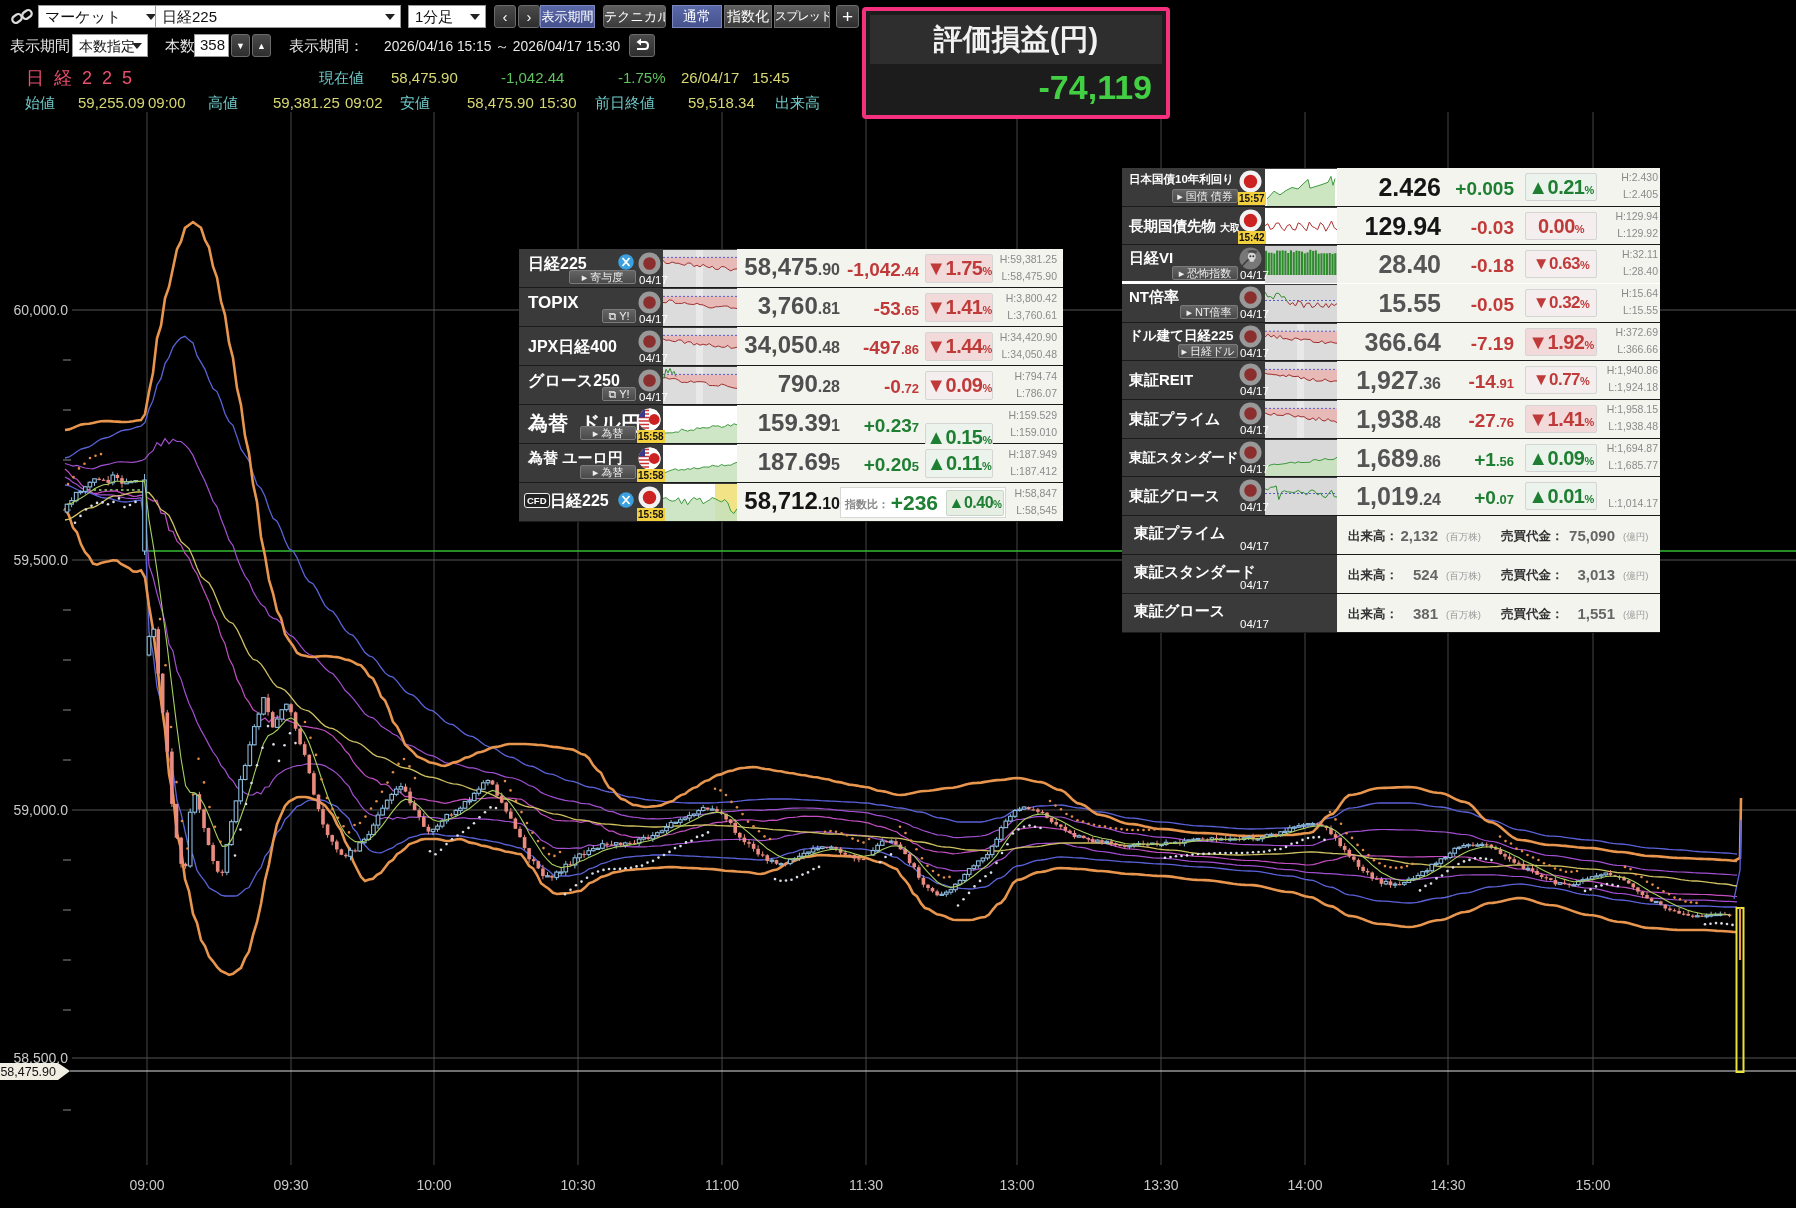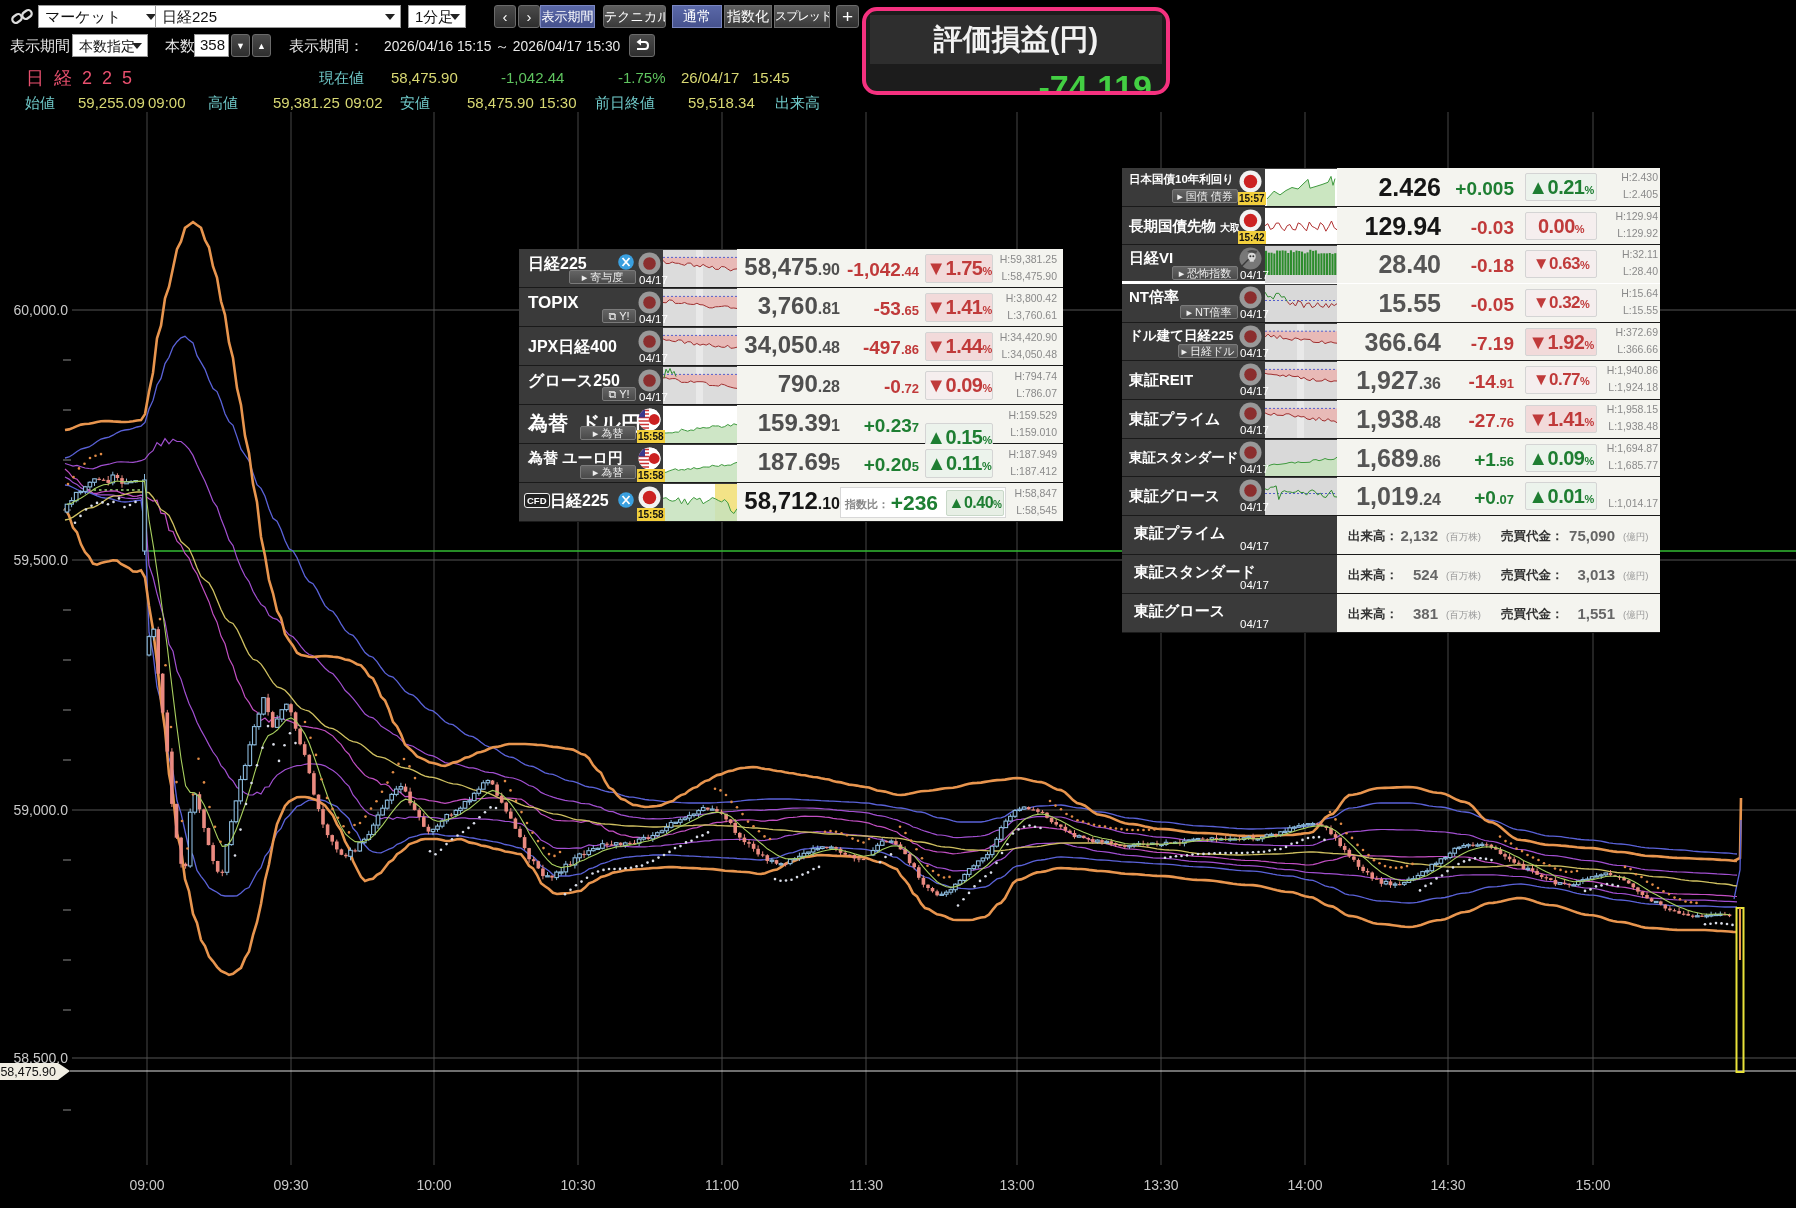--- a/index.html
+++ b/index.html
@@ -1114,21 +1114,21 @@
 
 <svg class="abs" style="left:10px;top:6px" width="26" height="22" viewBox="0 0 26 22">
 <g stroke="#dcdcdc" stroke-width="2.2" fill="none">
 <rect x="2" y="9" width="10" height="7" rx="3.5" transform="rotate(-35 7 12.5)"></rect>
 <rect x="12" y="5" width="10" height="7" rx="3.5" transform="rotate(-35 17 8.5)"></rect>
 </g>
     </svg>
 
 <div class="dd" style="left:38px;top:5px;width:124px;">マーケット<span class="ar"></span></div>
 <div class="dd" style="left:155px;top:5px;width:246px;">日経225<span class="ar"></span></div>
-<div class="dd" style="left:408px;top:5px;width:58px;">1分足<span class="ar"></span></div>
+<div class="dd" style="left:408px;top:5px;width:78px;">1分足<span class="ar"></span></div>
 <div class="btn dark" style="left:494px;top:5px;width:22px;font-size:15px;">‹</div>
 <div class="btn dark" style="left:518px;top:5px;width:22px;font-size:15px;">›</div>
 <div class="btn blue" style="left:540px;top:5px;width:55px;border-radius:0;font-size:13px;">表示期間</div>
 <div class="btn" style="left:603px;top:5px;width:63px;font-size:13px;">テクニカル</div>
 <div class="btn blue" style="left:672px;top:5px;width:50px;border-radius:0;font-size:14px;">通常</div>
 <div class="btn" style="left:724px;top:5px;width:48px;border-radius:0;font-size:14px;">指数化</div>
 <div class="btn" style="left:774px;top:5px;width:56px;border-radius:0;font-size:12px;letter-spacing:-1px;">スプレッド</div>
 <div class="btn dark" style="left:836px;top:5px;width:23px;font-size:19px;">+</div>
 <div class="wtxt" style="left:10px;top:37px;">表示期間</div>
 <div class="dd" style="left:72px;top:34px;width:76px;font-size:14px;">本数指定<span class="ar"></span></div>
@@ -1154,21 +1154,21 @@
 <div class="wtxt yl" style="left:148px;top:94px;">09:00</div>
 <div class="wtxt cy" style="left:208px;top:94px;">高値</div>
 <div class="wtxt yl" style="left:273px;top:94px;">59,381.25</div>
 <div class="wtxt yl" style="left:345px;top:94px;">09:02</div>
 <div class="wtxt cy" style="left:400px;top:94px;">安値</div>
 <div class="wtxt yl" style="left:467px;top:94px;">58,475.90</div>
 <div class="wtxt yl" style="left:539px;top:94px;">15:30</div>
 <div class="wtxt cy" style="left:595px;top:94px;">前日終値</div>
 <div class="wtxt yl" style="left:688px;top:94px;">59,518.34</div>
 <div class="wtxt cy" style="left:775px;top:94px;">出来高</div>
-<div class="abs" style="left:862px;top:7px;width:308px;height:88px;border:4px solid #f5317f;border-radius:15px;background:#1c1c1c;overflow:hidden;padding-left:24px;">
+<div class="abs" style="left:862px;top:7px;width:308px;height:112px;border:4px solid #f5317f;border-radius:4px;background:#1c1c1c;overflow:hidden;padding-left:24px;">
 <div style="position:absolute;left:4px;top:4px;right:4px;height:49px;background:#2e2e2e;"></div>
 <div style="position:absolute;left:0;top:9px;width:100%;text-align:center;color:#f2f2f2;font-size:29px;font-weight:bold;">評価損益(円)</div>
 <div style="position:absolute;right:14px;top:57px;color:#43cf43;font-size:34px;font-weight:bold;">-74,119</div>
 </div>
 <div class="abs" style="left:519px;top:249px;width:544px;height:273px;background:#3a3a3a;">
 <div style="position:absolute;left:0;top:0px;width:100%;height:39px;border-bottom:1px solid #1a1a1a;">
 <div style="position:absolute;left:218px;top:0;width:326px;height:38px;background:#f4f4ef;"></div>
 <div class="pname" style="left:9px;top:5px;font-size:16px;">日経225</div>
 <div style="position:absolute;left:99px;top:5px;"><svg width="16" height="16" viewBox="0 0 16 16">
             <circle cx="8" cy="8" r="7.8" fill="#3aa0e0"></circle>

